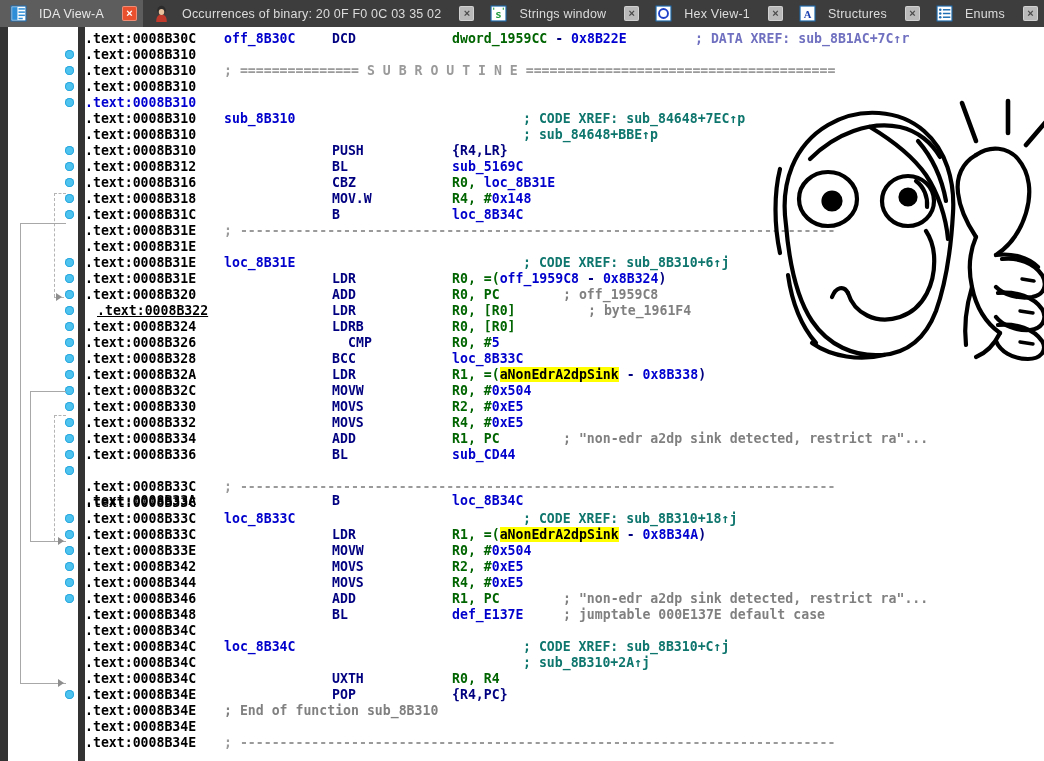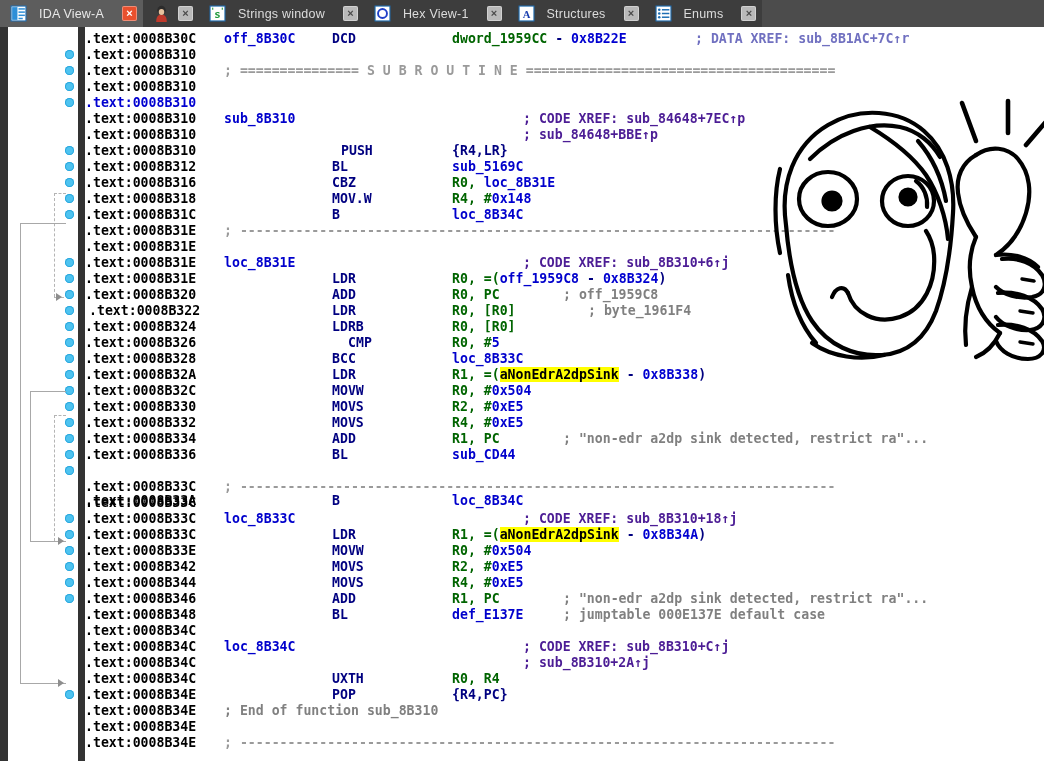--- a/index.html
+++ b/index.html
@@ -43,21 +43,21 @@
   .ln{position:absolute;left:0;height:16px;line-height:16px;
       font-size:13.2px;white-space:pre;font-weight:bold;
       font-family:"DejaVu Sans Mono","Liberation Mono",monospace;}
   .addr{color:#000000;}
   .addr.blue{color:#0000d0;}              
 
   .c-name {color:#0000cc;}      
   .c-mnem {color:#000080;}      
   .c-reg  {color:#006400;}      
   .c-num  {color:#0000d0;}      
-  .c-xref {color:#4c1d95;}      
+  .c-xref {color:#0f766e;}      
   .c-cmt  {color:#808080;}      
   .c-dash {color:#9a9a9a;}      
   .c-sub  {color:#7070c0;}      
   .hl     {background:#ffff00;color:#000000;}
 
   
   .dot{position:absolute;width:9px;height:9px;border-radius:50%;
        background:#4ec3f0;box-shadow:inset 0 0 0 1px #2aa7dd;}
   .fl{position:absolute;background:#a8a8a8;}
   .fl.dash{background:none;border-left:1px dashed #b4b4b4;width:0;}
@@ -87,20 +87,21 @@
         </svg></span>
       <span class="tab-label">IDA View-A</span>
       <span class="tab-close red">×</span>
     </div>
     <div class="tab inactive">
       <span class="tab-ico"><svg viewBox="0 0 16 16">
           <ellipse cx="8" cy="5" rx="4" ry="4.2" fill="#2b2b2b"></ellipse>
           <path d="M3 16 C3 11 5 9 8 9 C11 9 13 11 13 16 Z" fill="#c0392b"></path>
           <ellipse cx="8" cy="6.5" rx="2.6" ry="2.8" fill="#e8c39e"></ellipse>
         </svg></span>
+      <span class="tab-label">Occurrences of binary: 20 0F F0 0C 03 35 02</span>
       <span class="tab-close gry">×</span>
     </div>
     <div class="tab inactive">
       <span class="tab-ico"><svg viewBox="0 0 16 16">
           <rect x="1" y="1" width="14" height="14" fill="#fff" stroke="#1f6fb4"></rect>
           <text x="8" y="12" font-size="10" font-family="monospace" font-weight="bold" fill="#1f9a3c" text-anchor="middle">s</text>
           <rect x="3" y="2.5" width="1" height="2" fill="#1f9a3c"></rect>
           <rect x="12" y="2.5" width="1" height="2" fill="#1f9a3c"></rect>
         </svg></span>
       <span class="tab-label">Strings window</span>
@@ -193,31 +194,31 @@
   <div class="vsep"></div>
 
   <div class="code" id="code">
       <div class="ln" style="top: 4px; width: 959px;"><span class="addr" style="position: absolute; left: 0px;">.text:0008B30C</span><span class="c-name" style="position: absolute; left: 139px;">off_8B30C</span><span class="c-mnem" style="position: absolute; left: 247px;">DCD</span><span style="position: absolute; left: 367px;"><span class="c-reg">dword_1959CC</span><span class="c-mnem"> - </span><span class="c-num">0x8B22E</span></span><span class="c-sub" style="position: absolute; left: 610px;">; DATA XREF: sub_8B1AC+7C↑r</span></div>
       <div class="ln" style="top: 20px; width: 959px;"><span class="addr" style="position: absolute; left: 0px;">.text:0008B310</span></div>
       <div class="ln" style="top: 36px; width: 959px;"><span class="addr" style="position: absolute; left: 0px;">.text:0008B310</span><span class="c-dash" style="position: absolute; left: 139px;">; =============== S U B R O U T I N E =======================================</span></div>
       <div class="ln" style="top: 52px; width: 959px;"><span class="addr" style="position: absolute; left: 0px;">.text:0008B310</span></div>
       <div class="ln" style="top: 68px; width: 959px;"><span class="addr blue" style="position: absolute; left: 0px;">.text:0008B310</span></div>
       <div class="ln" style="top: 84px; width: 959px;"><span class="addr" style="position: absolute; left: 0px;">.text:0008B310</span><span class="c-name" style="position: absolute; left: 139px;">sub_8B310</span><span class="c-xref" style="position: absolute; left: 438px;">; CODE XREF: sub_84648+7EC↑p</span></div>
       <div class="ln" style="top: 100px; width: 959px;"><span class="addr" style="position: absolute; left: 0px;">.text:0008B310</span><span class="c-xref" style="position: absolute; left: 438px;">; sub_84648+BBE↑p</span></div>
-      <div class="ln" style="top: 116px; width: 959px;"><span class="addr" style="position: absolute; left: 0px;">.text:0008B310</span><span class="c-mnem" style="position: absolute; left: 247px; margin-left: 9px;">PUSH</span><span style="position: absolute; left: 367px;"><span class="c-mnem">{R4,LR}</span></span></div>
+      <div class="ln" style="top: 116px; width: 959px;"><span class="addr" style="position: absolute; left: 0px;">.text:0008B310</span><span class="c-mnem" style="position: absolute; left: 247px;">PUSH</span><span style="position: absolute; left: 367px;"><span class="c-mnem">{R4,LR}</span></span></div>
       <div class="ln" style="top: 132px; width: 959px;"><span class="addr" style="position: absolute; left: 0px;">.text:0008B312</span><span class="c-mnem" style="position: absolute; left: 247px;">BL</span><span style="position: absolute; left: 367px;"><span class="c-name">sub_5169C</span></span></div>
       <div class="ln" style="top: 148px; width: 959px;"><span class="addr" style="position: absolute; left: 0px;">.text:0008B316</span><span class="c-mnem" style="position: absolute; left: 247px;">CBZ</span><span style="position: absolute; left: 367px;"><span class="c-reg">R0, </span><span class="c-name">loc_8B31E</span></span></div>
       <div class="ln" style="top: 164px; width: 889px;"><span class="addr" style="position: absolute; left: 0px;">.text:0008B318</span><span class="c-mnem" style="position: absolute; left: 247px;">MOV.W</span><span style="position: absolute; left: 367px;"><span class="c-reg">R4, #</span><span class="c-num">0x148</span></span></div>
       <div class="ln" style="top: 180px; width: 959px;"><span class="addr" style="position: absolute; left: 0px;">.text:0008B31C</span><span class="c-mnem" style="position: absolute; left: 247px;">B</span><span style="position: absolute; left: 367px;"><span class="c-name">loc_8B34C</span></span></div>
       <div class="ln" style="top: 196px; width: 959px;"><span class="addr" style="position: absolute; left: 0px;">.text:0008B31E</span><span class="c-dash" style="position: absolute; left: 139px;">; ---------------------------------------------------------------------------</span></div>
       <div class="ln" style="top: 212px; width: 959px;"><span class="addr" style="position: absolute; left: 0px;">.text:0008B31E</span></div>
       <div class="ln" style="top: 228px; width: 959px;"><span class="addr" style="position: absolute; left: 0px;">.text:0008B31E</span><span class="c-name" style="position: absolute; left: 139px;">loc_8B31E</span><span class="c-xref" style="position: absolute; left: 438px;">; CODE XREF: sub_8B310+6↑j</span></div>
       <div class="ln" style="top: 244px; width: 959px;"><span class="addr" style="position: absolute; left: 0px;">.text:0008B31E</span><span class="c-mnem" style="position: absolute; left: 247px;">LDR</span><span style="position: absolute; left: 367px;"><span class="c-reg">R0, =(</span><span class="c-name">off_1959C8</span><span class="c-mnem"> - </span><span class="c-num">0x8B324</span><span class="c-mnem">)</span></span></div>
       <div class="ln" style="top: 260px; width: 959px;"><span class="addr" style="position: absolute; left: 0px;">.text:0008B320</span><span class="c-mnem" style="position: absolute; left: 247px;">ADD</span><span style="position: absolute; left: 367px;"><span class="c-reg">R0, PC</span></span><span class="c-cmt" style="position: absolute; left: 478px;">; off_1959C8</span></div>
-      <div class="ln" style="top: 276px; width: 959px;"><span class="addr" style="position: absolute; left: 4px;">.text:0008B322</span><span class="c-mnem" style="position: absolute; left: 247px;">LDR</span><span style="position: absolute; left: 367px;"><span class="c-reg">R0, [R0]</span></span><span class="c-cmt" style="position: absolute; left: 503px;">; byte_1961F4</span></div>
+      <div class="ln" style="top: 276px; width: 959px;"><span class="addr" style="position: absolute; left: 12px; text-decoration: underline;">.text:0008B322</span><span class="c-mnem" style="position: absolute; left: 247px;">LDR</span><span style="position: absolute; left: 367px;"><span class="c-reg">R0, [R0]</span></span><span class="c-cmt" style="position: absolute; left: 503px;">; byte_1961F4</span></div>
       <div class="ln" style="top: 292px; width: 959px;"><span class="addr" style="position: absolute; left: 0px;">.text:0008B324</span><span class="c-mnem" style="position: absolute; left: 247px;">LDRB</span><span style="position: absolute; left: 367px;"><span class="c-reg">R0, [R0]</span></span></div>
       <div class="ln" style="top: 308px; width: 959px;"><span class="addr" style="position: absolute; left: 0px;">.text:0008B326</span><span class="c-mnem" style="position: absolute; left: 247px; margin-left: 16px;">CMP</span><span style="position: absolute; left: 367px;"><span class="c-reg">R0, #</span><span class="c-num">5</span></span></div>
       <div class="ln" style="top: 324px; width: 959px;"><span class="addr" style="position: absolute; left: 0px;">.text:0008B328</span><span class="c-mnem" style="position: absolute; left: 247px;">BCC</span><span style="position: absolute; left: 367px;"><span class="c-name">loc_8B33C</span></span></div>
       <div class="ln" style="top: 340px; width: 959px;"><span class="addr" style="position: absolute; left: 0px;">.text:0008B32A</span><span class="c-mnem" style="position: absolute; left: 247px;">LDR</span><span style="position: absolute; left: 367px;"><span class="c-reg">R1, =(</span><span class="hl">aNonEdrA2dpSink</span><span class="c-mnem"> - </span><span class="c-num">0x8B338</span><span class="c-mnem">)</span></span></div>
       <div class="ln" style="top: 356px; width: 959px;"><span class="addr" style="position: absolute; left: 0px;">.text:0008B32C</span><span class="c-mnem" style="position: absolute; left: 247px;">MOVW</span><span style="position: absolute; left: 367px;"><span class="c-reg">R0, #</span><span class="c-num">0x504</span></span></div>
       <div class="ln" style="top: 372px; width: 959px;"><span class="addr" style="position: absolute; left: 0px;">.text:0008B330</span><span class="c-mnem" style="position: absolute; left: 247px;">MOVS</span><span style="position: absolute; left: 367px;"><span class="c-reg">R2, #</span><span class="c-num">0xE5</span></span></div>
       <div class="ln" style="top: 388px; width: 959px;"><span class="addr" style="position: absolute; left: 0px;">.text:0008B332</span><span class="c-mnem" style="position: absolute; left: 247px;">MOVS</span><span style="position: absolute; left: 367px;"><span class="c-reg">R4, #</span><span class="c-num">0xE5</span></span></div>
       <div class="ln" style="top: 404px; width: 959px;"><span class="addr" style="position: absolute; left: 0px;">.text:0008B334</span><span class="c-mnem" style="position: absolute; left: 247px;">ADD</span><span style="position: absolute; left: 367px;"><span class="c-reg">R1, PC</span></span><span class="c-cmt" style="position: absolute; left: 478px;">; "non-edr a2dp sink detected, restrict ra"...</span></div>
       <div class="ln" style="top: 420px; width: 959px;"><span class="addr" style="position: absolute; left: 0px;">.text:0008B336</span><span class="c-mnem" style="position: absolute; left: 247px;">BL</span><span style="position: absolute; left: 367px;"><span class="c-name">sub_CD44</span></span></div>
       <div class="ln" style="top: 436px; width: 959px; margin-top: 30px;"><span class="addr" style="position: absolute; left: 0px;">.text:0008B33A</span><span class="c-mnem" style="position: absolute; left: 247px;">B</span><span style="position: absolute; left: 367px;"><span class="c-name">loc_8B34C</span></span></div>

